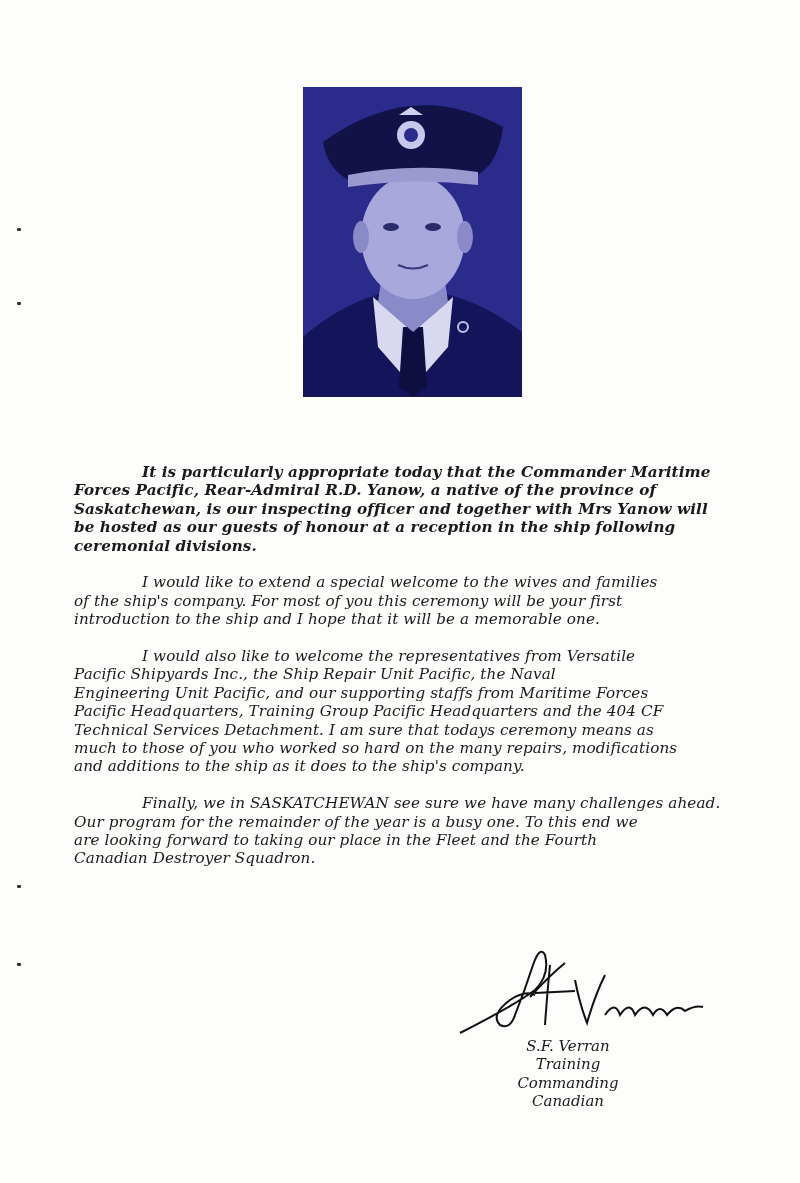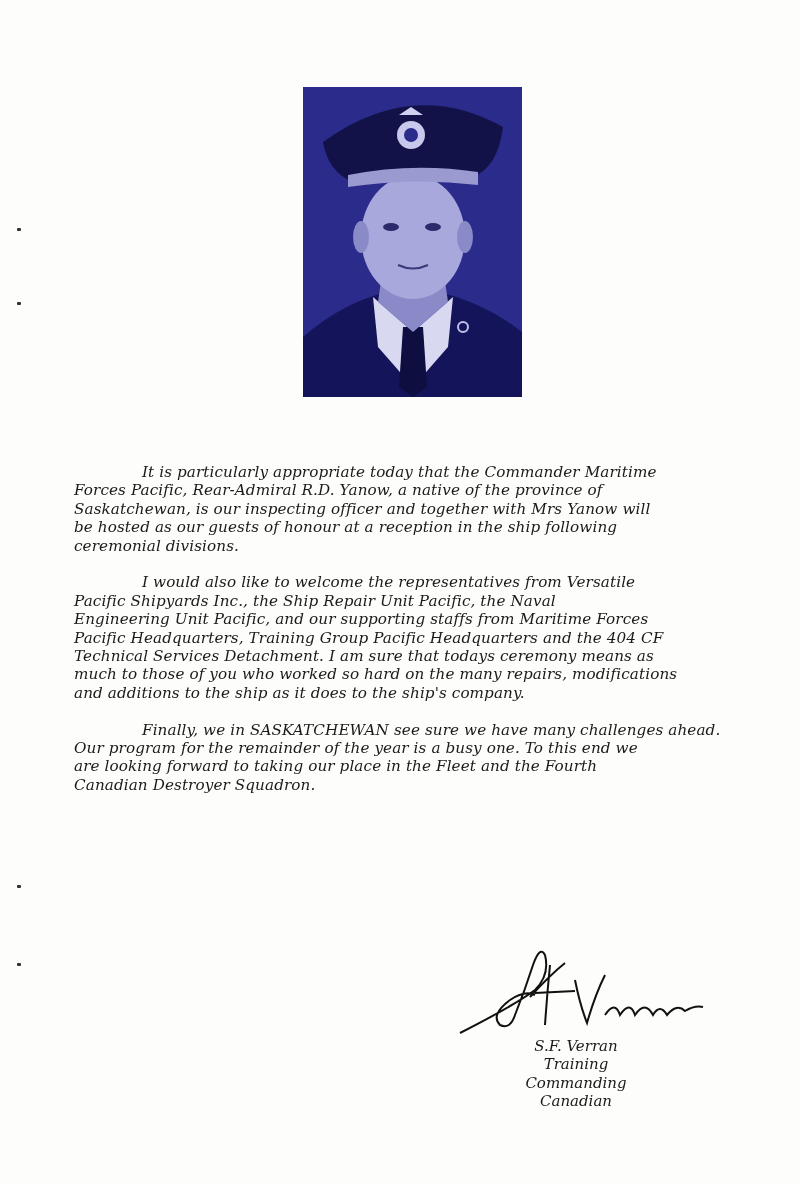--- a/index.html
+++ b/index.html
@@ -16,21 +16,21 @@
     position: absolute; left: 74px; top: 463px; width: 690px;
     font-family: "DejaVu Serif", serif; font-style: italic;
     font-size: 15.2px; line-height: 18.4px; letter-spacing: 0.1px;
   }
   .para { margin: 0 0 18.4px 0; white-space: pre-line; }
   .signature-block {
     position: absolute; left: 455px; top: 945px; width: 260px; height: 150px;
   }
   .sig { position: absolute; left: 0; top: 0; }
   .sig-lines {
-    position: absolute; left: 36px; top: 92px; width: 170px; text-align: center;
+    position: absolute; left: 28px; top: 92px; width: 170px; text-align: center;
     font-family: "DejaVu Serif", serif; font-style: italic; font-size: 15px; line-height: 18.4px;
   }
   .mark { position: absolute; width: 4px; height: 3px; background: #333; border-radius: 1px; }
 </style>
 </head>
 <body>
 
 <div class="mark" style="left:17px;top:228px;"></div>
 <div class="mark" style="left:17px;top:302px;"></div>
 <div class="mark" style="left:17px;top:885px;"></div>
@@ -61,25 +61,28 @@
 
     <circle cx="108" cy="48" r="14" fill="#c8c8ec"></circle>
     <circle cx="108" cy="48" r="7" fill="#2b2b8c"></circle>
     <path d="M96 28 L108 20 L120 28 Z" fill="#d0d0f0"></path>
 
     <circle cx="160" cy="240" r="5" fill="none" stroke="#c0c0e8" stroke-width="2"></circle>
   </svg>
 </div>
 
 <div class="body-text">
-  <p class="para" style="text-indent: 68px;">It is particularly appropriate today that the Commander Maritime
+  <p class="para" style="text-indent: 68px; font-weight: bold;">It is particularly appropriate today that the Commander Maritime
 Forces Pacific, Rear-Admiral R.D. Yanow, a native of the province of
 Saskatchewan, is our inspecting officer and together with Mrs Yanow will
 be hosted as our guests of honour at a reception in the ship following
 ceremonial divisions.</p>
+  <p class="para" style="text-indent: 68px;">I would like to extend a special welcome to the wives and families
+of the ship's company.  For most of you this ceremony will be your first
+introduction to the ship and I hope that it will be a memorable one.</p>
   <p class="para" style="text-indent: 68px;">I would also like to welcome the representatives from Versatile
 Pacific Shipyards Inc., the Ship Repair Unit Pacific, the Naval
 Engineering Unit Pacific, and our supporting staffs from Maritime Forces
 Pacific Headquarters, Training Group Pacific Headquarters and the 404 CF
 Technical Services Detachment.  I am sure that todays ceremony means as
 much to those of you who worked so hard on the many repairs, modifications
 and additions to the ship as it does to the ship's company.</p>
   <p class="para" style="text-indent: 68px;">Finally, we in SASKATCHEWAN see sure we have many challenges ahead.
 Our program for the remainder of the year is a busy one.  To this end we
 are looking forward to taking our place in the Fleet and the Fourth

